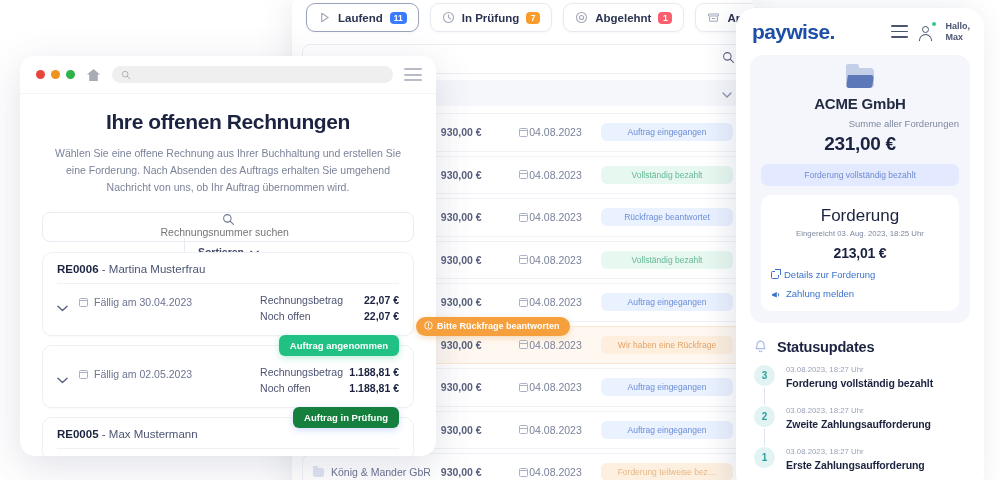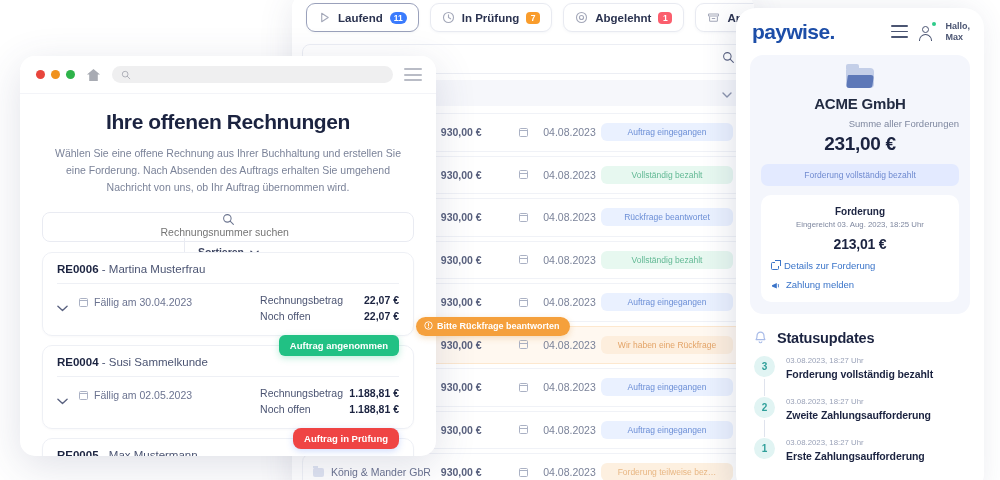--- a/index.html
+++ b/index.html
@@ -37,21 +37,21 @@
     font-weight: 600;
     box-shadow: 0 1px 3px rgba(60,70,110,0.05);
     white-space: nowrap;
   }
   .tab.active { border: 1.4px solid #9aa1bb; }
   .tab .ticon { width: 13px; height: 13px; opacity: .55; display:inline-block; }
   .tab .count {
     font-size: 8.5px; font-weight: 700; color: #fff;
     border-radius: 4px; padding: 1px 4px; min-width: 14px; text-align:center;
   }
-  .count.blue { background:#3a7bfd;border-radius:6px; }
+  .count.blue { background:#3a7bfd; }
   .count.orange { background:#f99c2b; }
   .count.red { background:#fb5e6d; }
 
   .mid-searchbar {
     margin: 2px 10px 0 10px;
     height: 30px;
     border: 1px solid #eceef4;
     border-radius: 8px;
     display: flex; align-items: center; justify-content: flex-end;
     padding-right: 8px;
@@ -73,21 +73,21 @@
     border: 1px solid #f0f2f7;
     border-radius: 9px;
     margin-bottom: 4px;
     background: #fff;
     padding: 12px 10px;
     font-size: 10.5px;
   }
   .mid-row.warn { background: #fff8f0; border-color:#fde8cf; }
   .mid-row .r-name { width: 150px; color:#6b7390; display:flex; align-items:center; gap:7px; overflow:hidden; white-space:nowrap; }
   .mid-row .r-amt  { width: 92px; text-align:left; color:#59617e; font-weight:600; }
-  .mid-row .r-date { width: 96px; color:#7a8299; display:flex; align-items:center; gap:15px; }
+  .mid-row .r-date { width: 96px; color:#7a8299; display:flex; align-items:center; gap:1px; }
   .mid-row .r-badge { flex:1; display:flex; justify-content:flex-start; }
   .pill {
     font-size: 8.5px; padding: 4px 9px; border-radius: 6px;
     white-space: nowrap; font-weight: 500; width: 132px; text-align:center;
   }
   .pill.blue { background:#eaf1ff; color:#6b8ed6; }
   .pill.green { background:#e7f8f0; color:#63b995; }
   .pill.orange { background:#fdeedd; color:#e3a468; }
   .pill.orange2 { background:#fdf0e0; color:#e8b784; }
   .floating-warn {
@@ -144,21 +144,21 @@
   .acme-name { font-size: 15px; font-weight: 700; color:#222b42; letter-spacing:-.2px; }
   .acme-sub { font-size: 9.5px; color:#7e879f; margin-top: 6px; text-align: right; }
   .acme-total { font-size: 19px; font-weight: 700; color:#1b2340; margin-top: 4px; letter-spacing:-.3px; }
   .acme-status {
     margin-top: 9px; background:#e3eaff; color:#6f8ad0;
     font-size: 8.5px; border-radius: 7px; padding: 6px 0; font-weight:500;
   }
   .ford-card {
     margin-top: 9px; background:#fff; border-radius: 10px; padding: 11px 10px 12px 10px;
   }
-  .ford-title { font-size: 10px; font-weight: 700; color:#1b2340; }
+  .ford-title { font-size: 17px; font-weight: 400; color:#1b2340; }
   .ford-meta { font-size: 7.8px; color:#7e879f; margin-top: 3px; }
   .ford-amt { font-size: 14px; font-weight: 700; color:#1b2340; margin-top: 7px; letter-spacing:-.2px; }
   .ford-link {
     margin-top: 8px; font-size: 9.5px; color:#3a74c9;
     display:flex; align-items:center; gap:5px;
   }
   .ext-ico { width:8px;height:8px;border:1.2px solid #3a74c9;border-radius:1.5px; position:relative; flex:none;}
   .ext-ico:after{content:"";position:absolute;right:-2.5px;top:-2.5px;width:5px;height:5px;border-top:1.2px solid #3a74c9;border-right:1.2px solid #3a74c9;background:#fff;}
   .meg-ico { width:10px;height:8px;flex:none; }
 
@@ -237,21 +237,21 @@
   .inv-figs { font-size: 10.5px; color:#4b5472; }
   .fig-row { display:flex; justify-content:space-between; line-height: 16px; }
   .fig-row .lbl { white-space:nowrap; }
   .fig-row .val { font-weight:700; color:#1b2340; white-space:nowrap; min-width:56px; text-align:right; }
   .inv-badge {
     position: absolute; right: 14px; top: -11px;
     color:#fff; font-size: 9.5px; font-weight:600;
     border-radius: 6px; padding: 5px 11px;
   }
   .inv-badge.green { background:#21c184; box-shadow:0 2px 7px rgba(33,193,132,.3); }
-  .inv-badge.blue { background:#ef4444; box-shadow:0 2px 7px rgba(93,135,245,.3);border-radius:8px; }
+  .inv-badge.blue { background:#15803d; box-shadow:0 2px 7px rgba(93,135,245,.3); }
 </style>
 </head>
 <body>
 
 <div class="stage">
 
   <div class="mid-panel">
 
     <div class="mid-tabs" id="midTabs">
         <div class="tab active">
@@ -590,21 +590,20 @@
                 </div>
                 <div class="fig-row">
                   <span class="lbl">Noch offen</span>
                   <span class="val">22,07 €</span>
                 </div>
               </div>
             </div>
           </div>
           <div class="inv-card">
             <div class="inv-badge green">Auftrag angenommen</div>
-            <div class="inv-title"><b>RE0004</b><span> - </span><span>Susi Sammelkunde</span></div>
             <div class="inv-body">
               <div class="chev"><svg width="11" height="7" viewBox="0 0 12 7">
                   <polyline points="1,1 6,5.6 11,1" fill="none" stroke="#5a6280" stroke-width="1.5" stroke-linecap="round" stroke-linejoin="round"></polyline>
                 </svg></div>
               <div class="inv-due">
                 <span class="cal-ico"></span>
                 <span>Fällig am 02.05.2023</span>
               </div>
               <div class="inv-figs">
                 <div class="fig-row">

